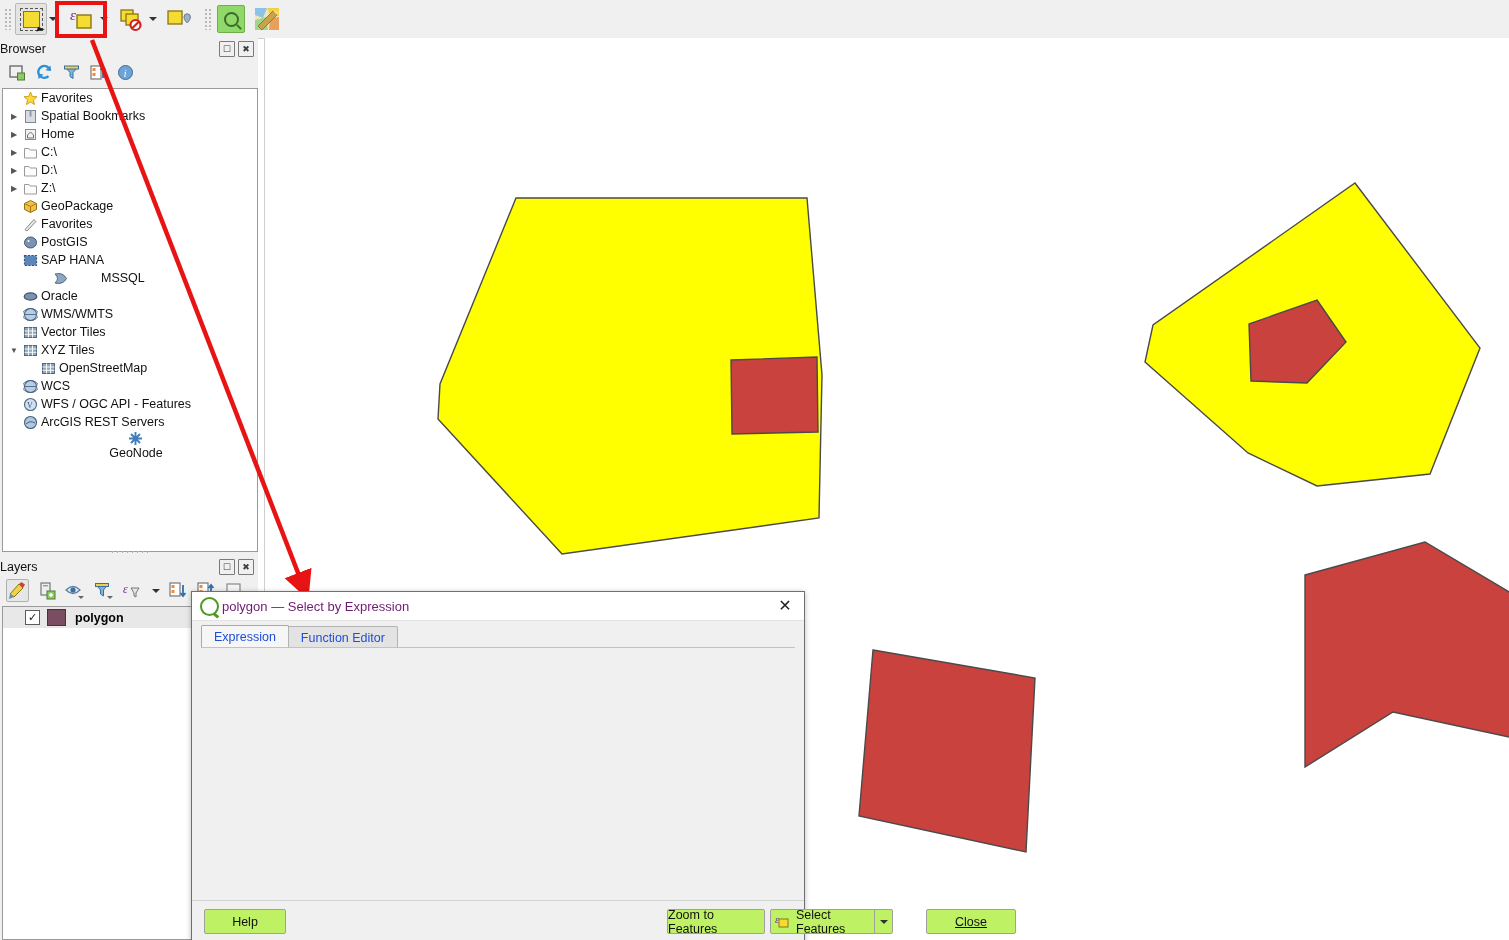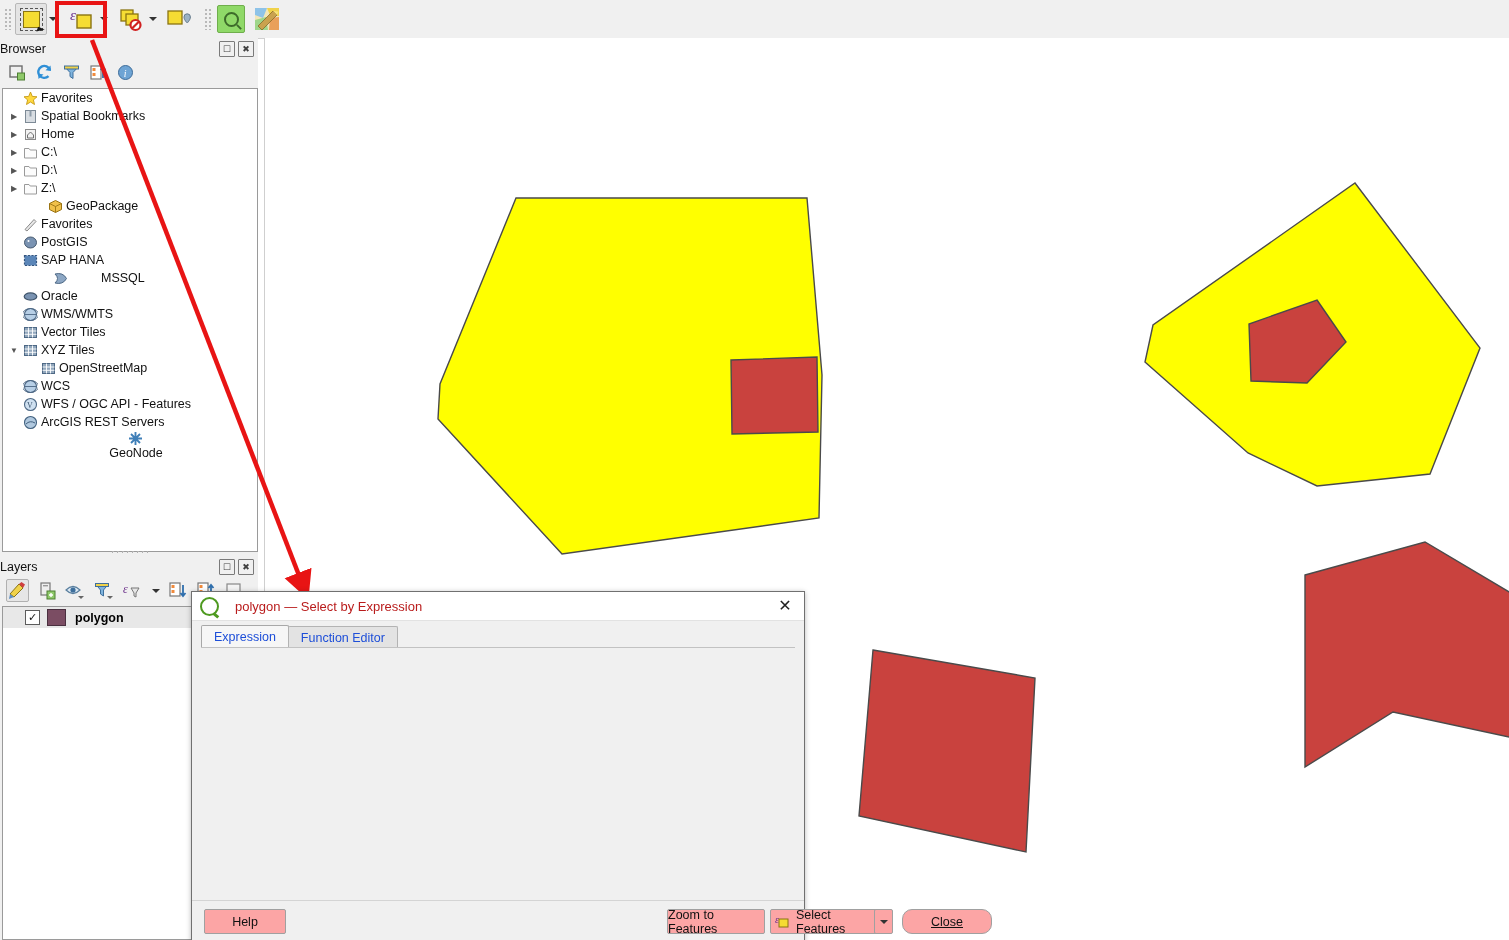--- a/index.html
+++ b/index.html
@@ -80,31 +80,31 @@
 
   
   #annot{position:absolute;left:0;top:0;width:1509px;height:940px;pointer-events:none;z-index:35;}
 
   
   #dlg{position:absolute;left:191px;top:591px;width:612px;height:349px;background:#f0f0f0;
     border:1px solid #707070;box-shadow:0 1px 5px rgba(0,0,0,.28);z-index:45;}
   .dlg-title{height:28px;background:#fff;display:flex;align-items:center;padding-left:8px;border-bottom:1px solid #e2e2e2;}
   .qlogo{width:15px;height:15px;border-radius:50%;border:2.5px solid #4e9a20;position:relative;}
   .qlogo:after{content:"";position:absolute;right:-2px;bottom:-3px;width:6px;height:3px;background:#4e9a20;transform:rotate(40deg);}
-  .dlg-ttxt{margin-left:16px;font-size:13px;color:#b91c1c;}
+  .dlg-ttxt{margin-left:3px;font-size:13px;color:#701a75;}
   .dlg-x{position:absolute;right:10px;top:5px;width:18px;height:18px;color:#222;font-size:16px;line-height:17px;text-align:center;}
 
   .tabs{position:absolute;left:9px;top:34px;display:flex;align-items:flex-end;height:22px;}
   .tab{height:21px;padding:0 12px;display:flex;align-items:center;font-size:12.5px;color:#1d4ed8;
        border:1px solid #b3b3b3;border-bottom:none;background:#e3e3e3;border-radius:2px 2px 0 0;margin-right:-1px;}
   .tab.sel{background:#f6f6f6;height:22px;border-color:#a8a8a8;}
   .tabline{position:absolute;left:9px;top:55px;width:594px;height:1px;background:#c2c2c2;}
 
   .dlg-foot{position:absolute;left:0;bottom:0;width:612px;height:40px;border-top:1px solid #d4d4d4;}
-  .fbtn{position:absolute;height:23px;border:1px solid #a0a0a0;background:#fca5a5;border-radius:2px;
+  .fbtn{position:absolute;height:23px;border:1px solid #a0a0a0;background:#bef264;border-radius:2px;
     display:flex;align-items:center;justify-content:center;font-size:12.5px;color:#111;}
   .selfeat-ico{width:15px;height:15px;margin-right:6px;position:relative;}
   .und{text-decoration:underline;}
 </style>
 </head>
 <body>
 
 <div id="toolbar">
   <div class="tb-grip"></div>
 
@@ -254,21 +254,21 @@
         </div>
         <div class="trow" style="padding-left: 4px;">
           <span class="texp">▶</span>
           <span class="tico">
             <svg width="15" height="15" viewBox="0 0 15 15">
               <path d="M1.5 3.5 h4.5 l1.2 1.5 h6.3 v8 h-12 z" fill="#fcfcfc" stroke="#9a9a9a" stroke-width="1"></path>
             </svg>
           </span>
           <span>Z:\</span>
         </div>
-        <div class="trow" style="padding-left: 4px; margin-left: 25px;">
+        <div class="trow" style="padding-left: 4px;">
           <span class="texp"></span>
           <span class="tico">
             <svg width="15" height="15" viewBox="0 0 15 15">
               <path d="M7.5 1.5 L13.5 4.5 L13.5 10.5 L7.5 13.5 L1.5 10.5 L1.5 4.5 Z" fill="#f0c049" stroke="#9a7312" stroke-width="1"></path>
               <path d="M1.5 4.5 L7.5 7.5 L13.5 4.5 M7.5 7.5 L7.5 13.5" fill="none" stroke="#9a7312" stroke-width=".9"></path>
             </svg>
           </span>
           <span>GeoPackage</span>
         </div>
         <div class="trow" style="padding-left: 4px;">
@@ -513,17 +513,17 @@
         <svg width="15" height="15" viewBox="0 0 15 15">
           <text x="0" y="9" font-family="Liberation Serif, serif" font-size="10" font-style="italic" fill="#6b2f8a">ε</text>
           <rect x="4" y="5" width="9" height="8" fill="#f5dc33" stroke="#8a7412" stroke-width="1"></rect>
         </svg>
       </span>
       <span>Select Features</span>
     </div>
     <div class="fbtn" style="left:682px;top:8px;width:17px;">
         <span class="caret"></span>
       </div>
-    <div class="fbtn" style="left:710px;top:8px;width:88px;border-radius:10px;">
+    <div class="fbtn" style="left:734px;top:8px;width:88px;">
         <span class="und">Close</span>
       </div>
   </div>
 </div>
 
 </body></html>

